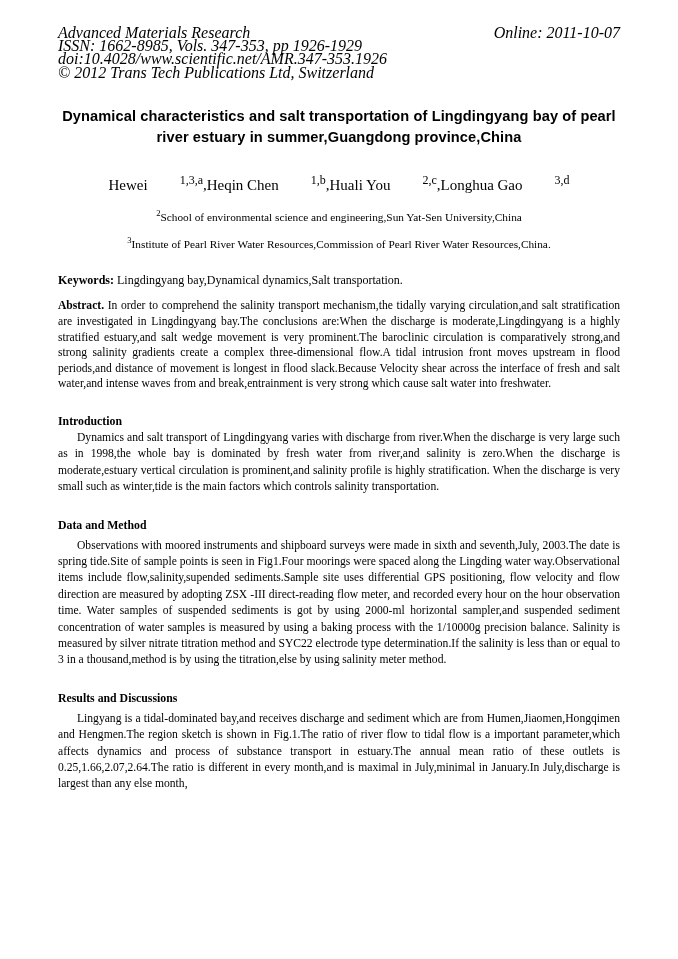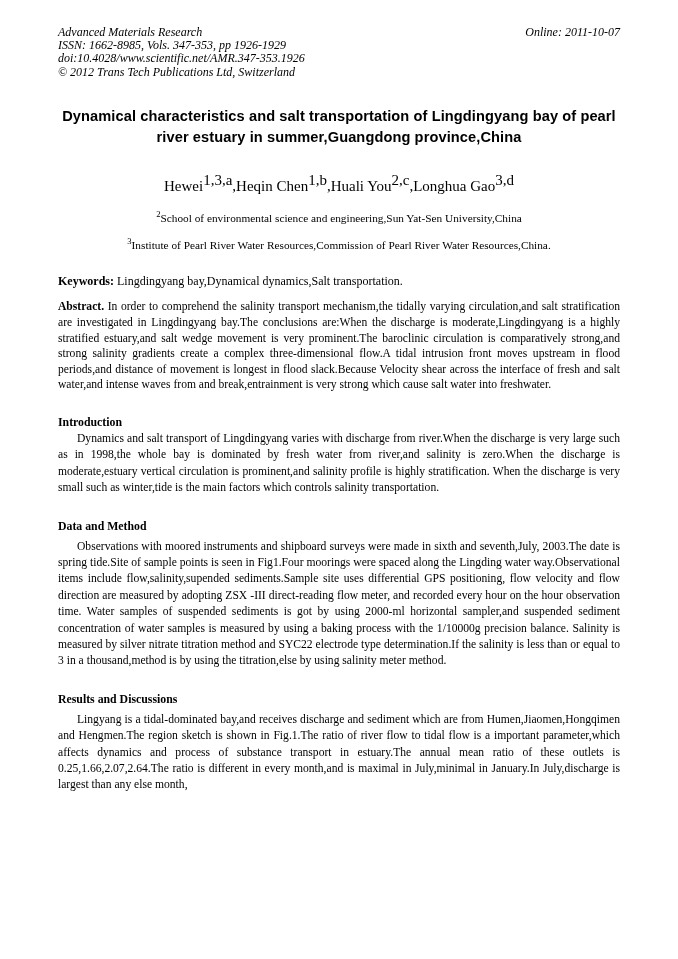--- a/index.html
+++ b/index.html
@@ -17,21 +17,21 @@
   .page {
     width: 678px;
     height: 959px;
     box-sizing: border-box;
     padding: 26px 58px 0 58px;
     position: relative;
   }
 
   
   .hdr {
-    font-size: 12px;
+    font-size: 16px;
     line-height: 13.2px;
     font-style: italic;
   }
   .hdr-row {
     display: flex;
     justify-content: space-between;
     align-items: baseline;
   }
   .hdr-left { text-align: left; }
   .hdr-right { text-align: left; }
@@ -47,21 +47,21 @@
     letter-spacing: 0.1px;
   }
 
   
   .authors {
     text-align: center;
     font-size: 15px;
     margin-top: 22px;
     line-height: 20px;
   }
-  .authors sup { font-size: 15px; }
+  .authors sup { font-size: 12px; margin-left: 32px; }
 
   .affil {
     text-align: center;
     font-size: 11.3px;
     line-height: 15px;
     margin-top: 11px;
   }
   .affil sup { font-size: 8.6px; }
   .affil.a2 { }
   .affil.a3 { margin-top: 8px; }

